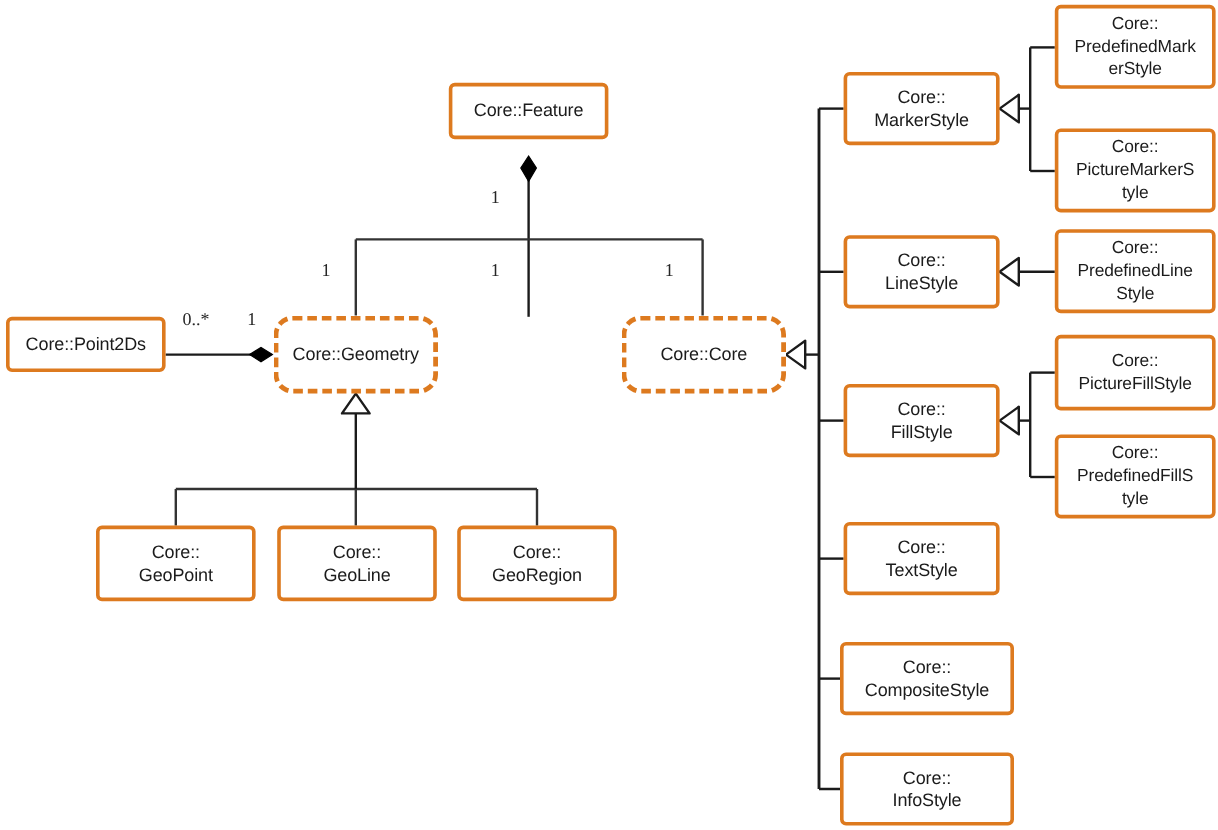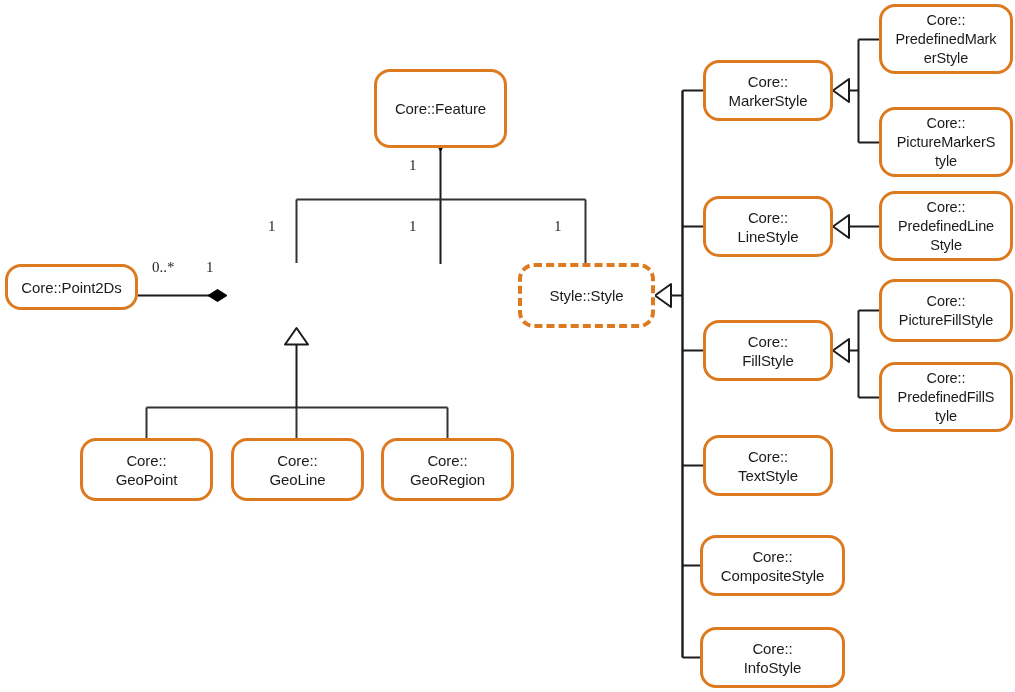--- a/index.html
+++ b/index.html
@@ -24,21 +24,21 @@
     top: 0;
     width: 1015px;
     height: 692px;
     pointer-events: none;
   }
   .node {
     position: absolute;
     box-sizing: border-box;
     background: #ffffff;
     border: 3px solid #DD7A1F;
-    border-radius: 16px;
+    border-radius: 5px;
     display: flex;
     align-items: center;
     justify-content: center;
     text-align: center;
     z-index: 5;
   }
   .node.dashed {
     border-style: dashed;
     border-width: 4px;
     border-radius: 16px;
@@ -127,32 +127,35 @@
 
     <g>
       <path d="M858.5 310.5 L858.5 397.5" stroke="#1b1b1b" stroke-width="2" fill="none"></path>
       <path d="M858.5 310.5 L879 310.5" stroke="#1b1b1b" stroke-width="2" fill="none"></path>
       <path d="M858.5 397.5 L879 397.5" stroke="#1b1b1b" stroke-width="2" fill="none"></path>
       <path d="M858.5 350.5 L848 350.5" stroke="#1b1b1b" stroke-width="2" fill="none"></path>
       <polygon points="833,350.5 849,339 849,362" fill="#ffffff" stroke="#1b1b1b" stroke-width="2" stroke-linejoin="round"></polygon>
     </g>
   </svg>
 
-  <div class="node" style="left: 374px; top: 69px; width: 133px; height: 79px; border-color: rgb(221, 122, 31);">
+  <div class="node" style="left: 374px; top: 69px; width: 133px; height: 47px; border-color: rgb(221, 122, 31);">
     <span class="node-label">Core::Feature</span>
   </div>
 
   <div class="node" style="left: 5px; top: 264px; width: 133px; height: 46px; border-color: rgb(221, 122, 31);">
     <span class="node-label">Core::Point2Ds</span>
   </div>
 
+  <div class="node dashed" style="left: 228px; top: 263px; width: 137px; height: 65px; border-color: rgb(221, 122, 31);">
+    <span class="node-label">Core::Geometry</span>
+  </div>
 
 
   <div class="node dashed" style="left: 518px; top: 263px; width: 137px; height: 65px; border-color: rgb(221, 122, 31);">
-    <span class="node-label">Style::Style</span>
+    <span class="node-label">Core::Core</span>
   </div>
 
   <div class="node" style="left: 80px; top: 438px; width: 133px; height: 63px; border-color: rgb(221, 122, 31);">
     <span class="node-label">Core::
 GeoPoint</span>
   </div>
 
   <div class="node" style="left: 231px; top: 438px; width: 133px; height: 63px; border-color: rgb(221, 122, 31);">
     <span class="node-label">Core::
 GeoLine</span>

